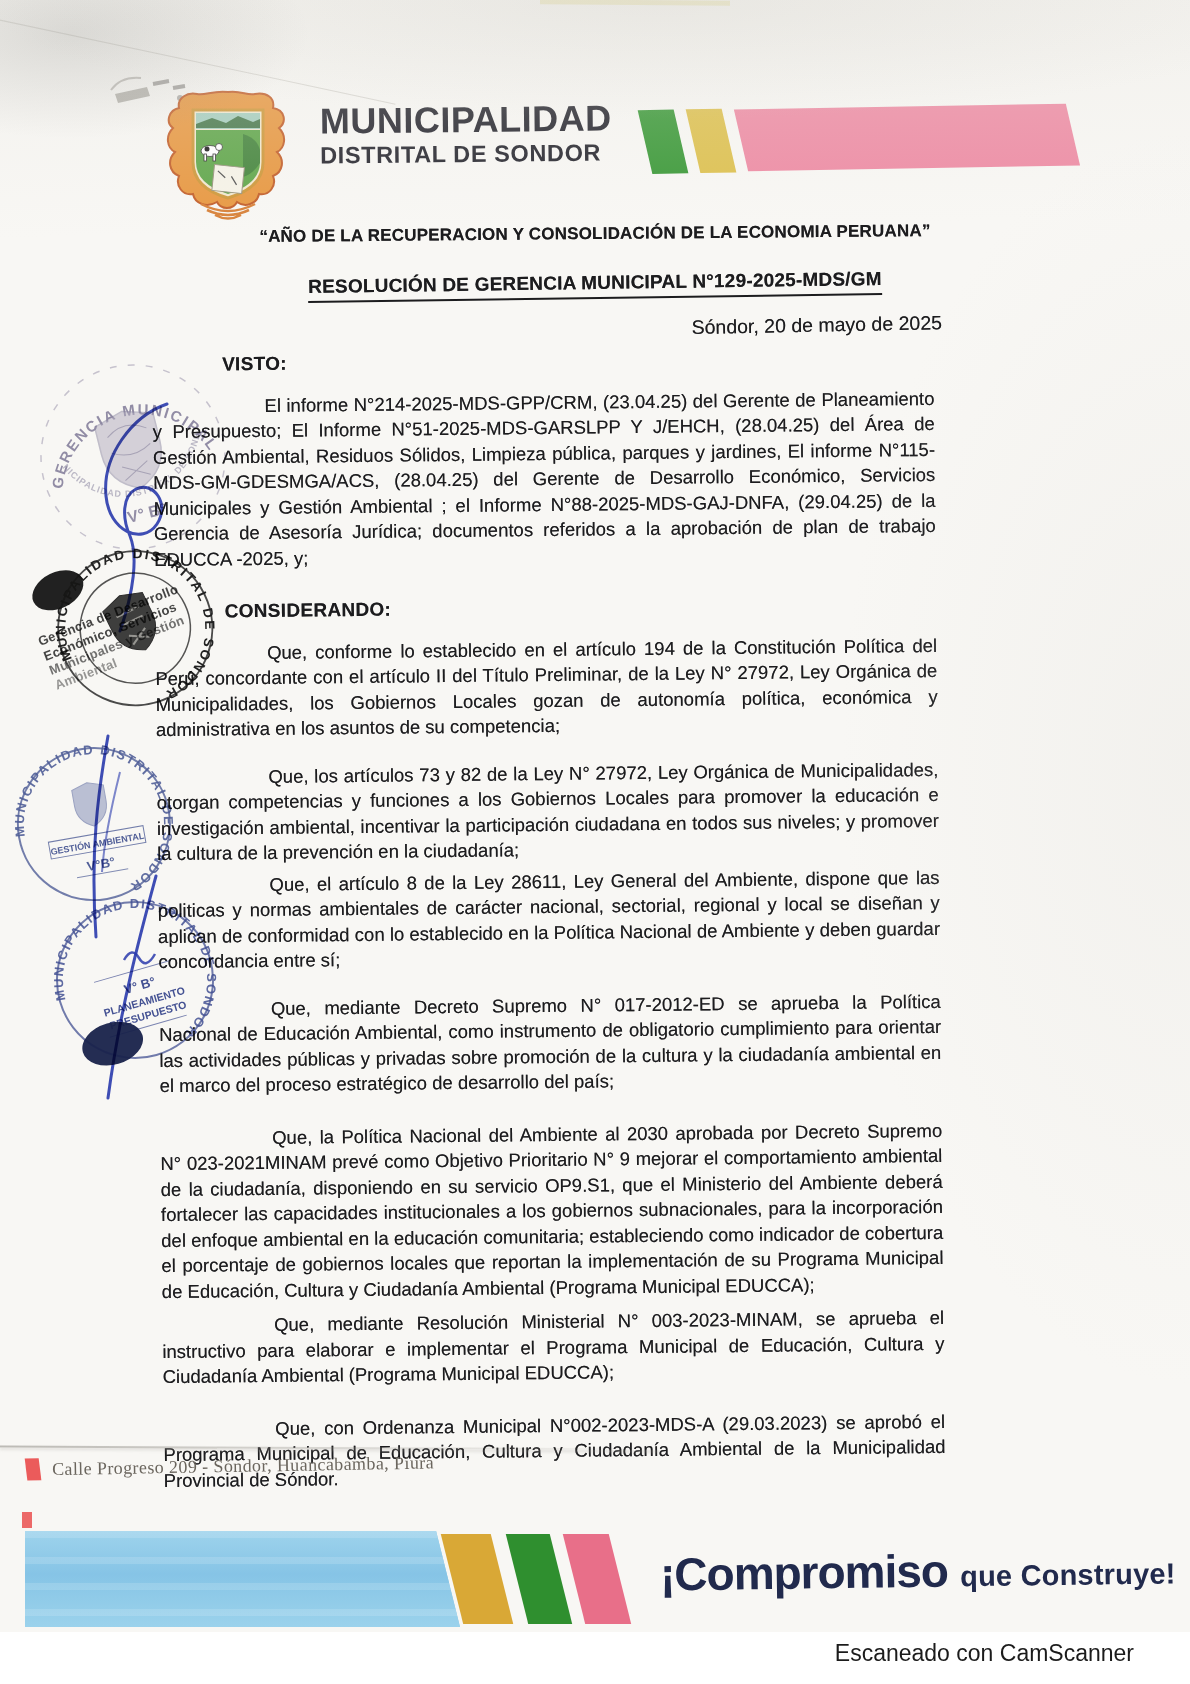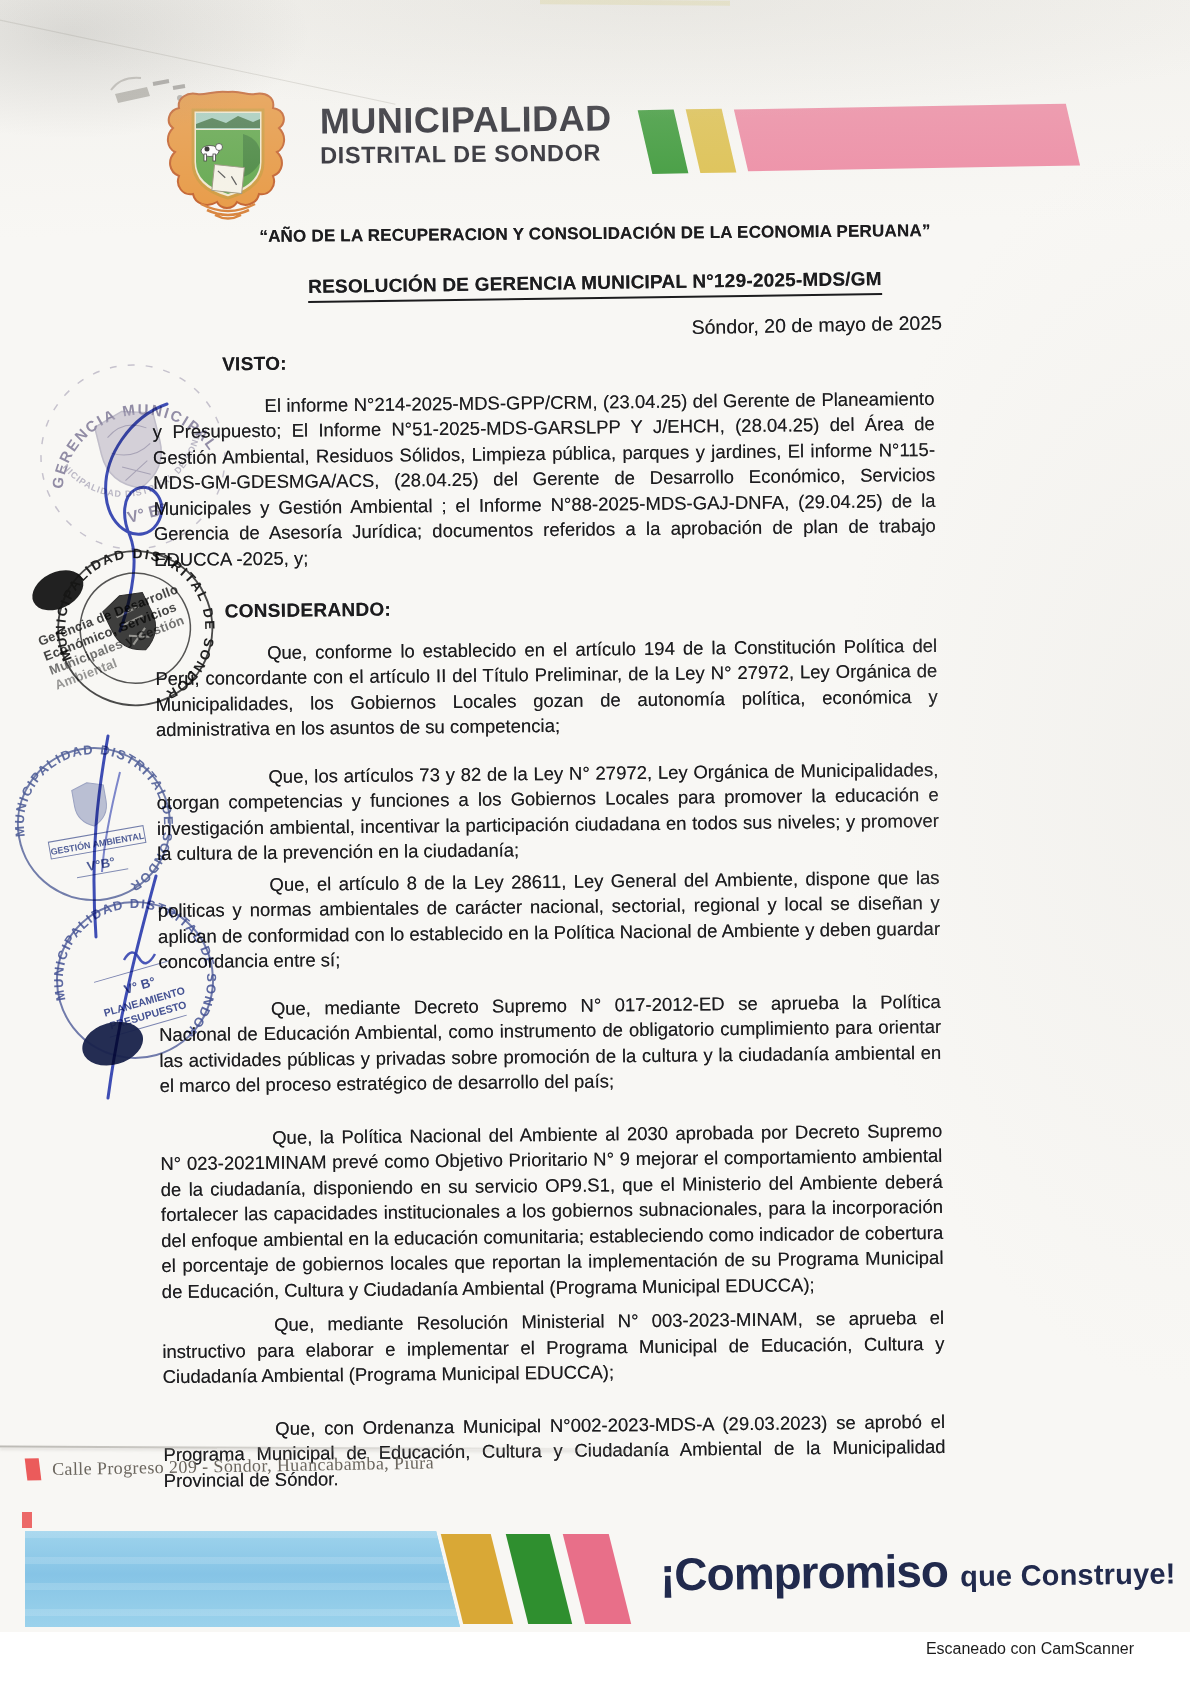--- a/index.html
+++ b/index.html
@@ -75,21 +75,21 @@
   .foot-stripes .s{position:absolute;top:6px;height:90px;transform:skewX(14deg);}
   .fs-gold{left:452px;width:50px;background:#d9a836;}
   .fs-green{left:517px;width:44px;background:#2f8f2f;}
   .fs-pink{left:574px;width:46px;background:#e86f89;}
   .slogan{position:absolute;left:660px;top:1544px;width:510px;transform:rotate(-.8deg);
     color:var(--slogan-navy,#212a4d);white-space:nowrap;}
   .slogan .big{font-size:46px;font-weight:bold;letter-spacing:-1px;}
   .slogan .small{font-size:29px;font-weight:bold;margin-left:12px;letter-spacing:.2px;}
 
   .scanner-strip{position:absolute;left:0;bottom:0;width:100%;height:52px;background:#fff;z-index:7;}
-  .scanner-strip .wm{position:absolute;right:56px;top:8px;font-size:16px;color:#1b1b1b;}
+  .scanner-strip .wm{position:absolute;right:56px;top:8px;font-size:23px;color:#1b1b1b;}
 </style>
 </head>
 <body>
 
 <div class="page">
 
   <div class="top-sliver"></div>
   <div class="crease-d"></div>
   <div class="crease-h"></div>
 

